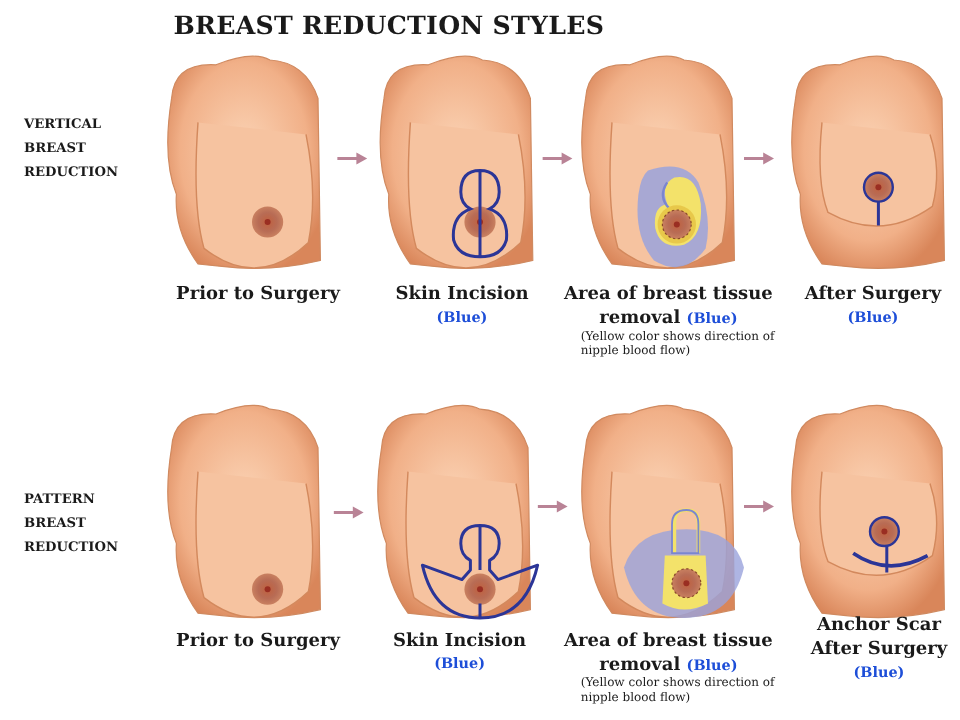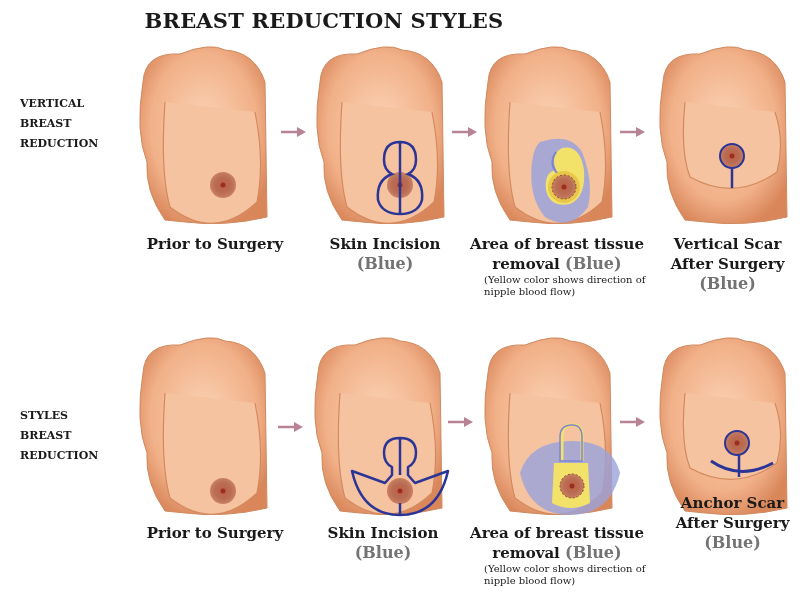--- a/index.html
+++ b/index.html
@@ -2,37 +2,37 @@
 <html><head>
 <meta charset="utf-8">
 <style>
   html,body{margin:0;padding:0;background:#ffffff;}
   body{width:800px;height:600px;position:relative;overflow:hidden;font-family:"DejaVu Serif","Liberation Serif",serif;color:#1a1a1a;}
   .title{position:absolute;top:8px;left:0;width:648px;text-align:center;font-size:21px;font-weight:bold;letter-spacing:0.2px;}
   .row-label{position:absolute;left:20px;font-weight:bold;font-size:11px;line-height:20px;}
   .panel{position:absolute;width:150px;height:185px;}
   .panel svg{position:absolute;left:0;top:0;}
   .cap{position:absolute;text-align:center;font-weight:bold;font-size:15px;line-height:20px;}
-  .cap .blue{color:#737373;font-size:16px;}
+  .cap .blue{color:#1d4ed8;font-size:12px;}
   .note{font-size:10px;line-height:12px;font-weight:normal;text-align:left;}
   .arrow{position:absolute;width:26px;height:12px;}
 </style>
 </head>
 <body>
 
 <div class="title">BREAST REDUCTION STYLES</div>
 
 <div class="row-label" style="top:94px;">
   <div>VERTICAL</div>
   <div>BREAST</div>
   <div>REDUCTION</div>
 </div>
 
 <div class="row-label" style="top:406px;">
-  <div>STYLES</div>
+  <div>PATTERN</div>
   <div>BREAST</div>
   <div>REDUCTION</div>
 </div>
 
 <svg width="0" height="0" style="position:absolute">
   <defs>
     <radialGradient id="skinGrad" cx="50%" cy="45%" r="60%">
       <stop offset="0%" stop-color="#fbd4b6"></stop>
       <stop offset="70%" stop-color="#f1b088"></stop>
       <stop offset="100%" stop-color="#d9865a"></stop>
@@ -109,21 +109,20 @@
 <div class="cap" style="left:310px;top:234px;width:150px;">
   <div>Skin Incision</div>
   <div class="blue">(Blue)</div>
 </div>
 <div class="cap" style="left:462px;top:234px;width:190px;">
   <div>Area of breast tissue</div>
   <div><span>removal</span> <span class="blue">(Blue)</span></div>
   <div class="note" style="padding-left:22px;">(Yellow color shows direction of nipple blood flow)</div>
 </div>
 <div class="cap" style="left:660px;top:234px;width:135px;">
-  <div>Vertical Scar</div>
   <div>After Surgery</div>
   <div class="blue">(Blue)</div>
 </div>
 
 <div class="panel" style="left:125px;top:333px;">
   <svg width="150" height="185">
     <use href="#torsoLow"></use>
     <circle cx="98" cy="158" r="13" fill="url(#nipGrad)"></circle>
     <circle cx="98" cy="158" r="2.5" fill="#9a2e22"></circle>
   </svg>
@@ -177,17 +176,17 @@
 </div>
 <div class="cap" style="left:308px;top:523px;width:150px;">
   <div>Skin Incision</div>
   <div class="blue">(Blue)</div>
 </div>
 <div class="cap" style="left:462px;top:523px;width:190px;">
   <div>Area of breast tissue</div>
   <div><span>removal</span> <span class="blue">(Blue)</span></div>
   <div class="note" style="padding-left:22px;">(Yellow color shows direction of nipple blood flow)</div>
 </div>
-<div class="cap" style="left:665px;top:493px;width:135px;">
+<div class="cap" style="left:665px;top:510px;width:135px;">
   <div>Anchor Scar</div>
   <div>After Surgery</div>
   <div class="blue">(Blue)</div>
 </div>
 
 </body></html>

